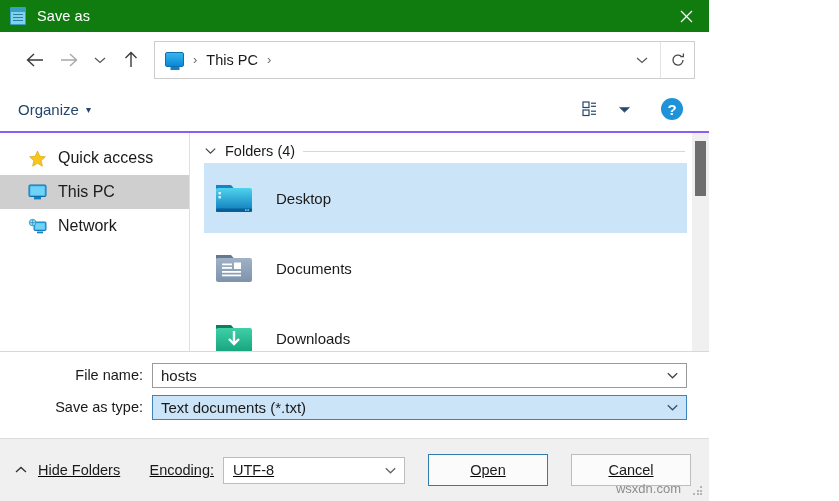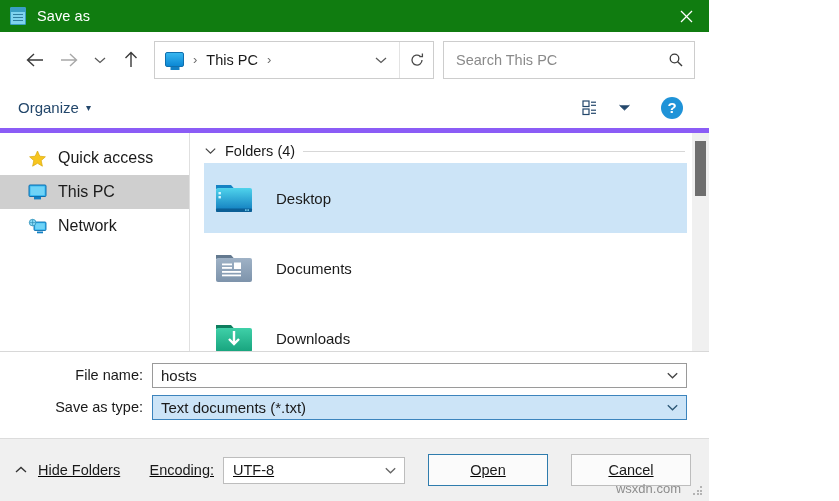--- a/index.html
+++ b/index.html
@@ -124,21 +124,21 @@
     font-size: 14.5px; color: #1a1a1a;
     background: transparent;
   }
   .searchbox input::placeholder { color: #8a8a8a; }
 
   
   .toolbar {
     flex: 0 0 46px;
     display: flex; align-items: center;
     padding: 0 26px 0 18px;
-    border-bottom: 5px solid #8b5cf6;
+    border-bottom: 2px solid #8b5cf6;
   }
   .organize {
     display: flex; align-items: center; gap: 7px;
     color: #23476b; font-size: 15px;
   }
   .tb-right {
     margin-left: auto;
     display: flex; align-items: center; gap: 6px;
   }
   .view-icon { width: 26px; height: 26px; display:flex; align-items:center; justify-content:center; }
@@ -347,27 +347,20 @@
         </svg>
       </div>
       <div class="addr-refresh">
         <svg width="16" height="16" viewBox="0 0 16 16">
           <path d="M13 8 A5 5 0 1 1 11.2 4.2" fill="none" stroke="#4a4a4a" stroke-width="1.3"></path>
           <path d="M13.4 1.6 V4.6 H10.4" fill="none" stroke="#4a4a4a" stroke-width="1.3"></path>
         </svg>
       </div>
     </div>
 
-    <div class="searchbox">
-      <input type="text" placeholder="Search This PC" style="">
-      <svg width="16" height="16" viewBox="0 0 16 16">
-        <circle cx="6.5" cy="6.5" r="4.3" fill="none" stroke="#3a3a3a" stroke-width="1.3"></circle>
-        <line x1="9.7" y1="9.7" x2="14" y2="14" stroke="#3a3a3a" stroke-width="1.4"></line>
-      </svg>
-    </div>
   </div>
 
   <div class="toolbar">
     <div class="organize">
       <span>Organize</span>
       <span style="font-size:10px;">▾</span>
     </div>
     <div class="tb-right">
       <div class="view-icon">
         <svg width="20" height="18" viewBox="0 0 20 18">

